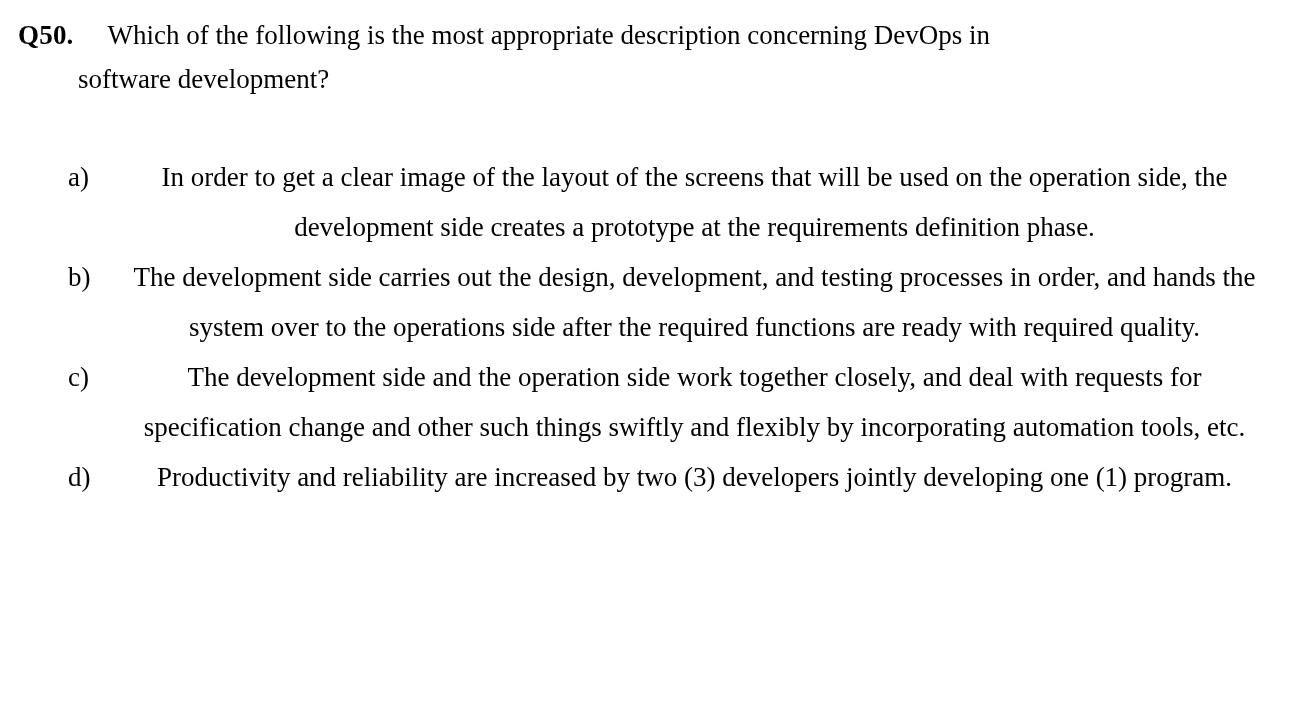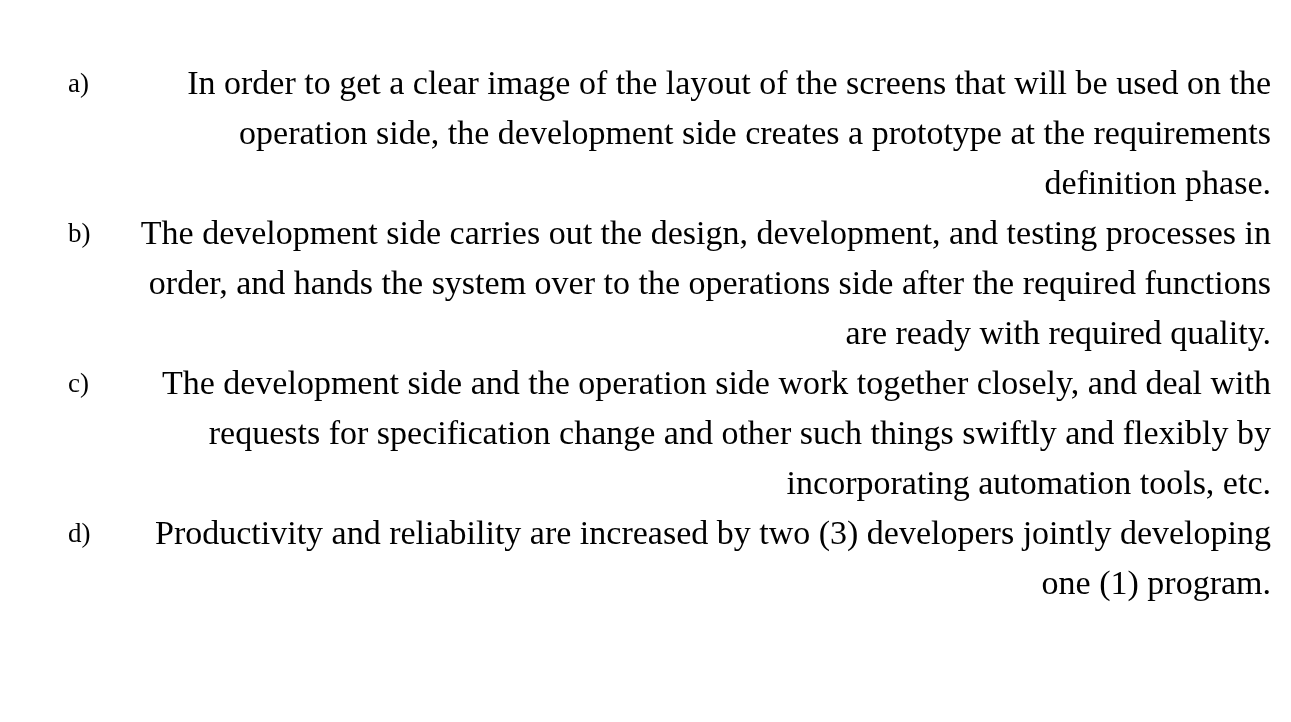--- a/index.html
+++ b/index.html
@@ -57,31 +57,37 @@
     margin-bottom: 0px;
   }
   .option-marker {
     flex: 0 0 auto;
     width: 50px;
     font-size: 27px;
     line-height: 50px;
   }
   .option-text {
     flex: 1 1 auto;
-    font-size: 34px;
+    font-size: 27px;
     line-height: 50px;
     max-width: 1155px;
-    text-align: right;
+    text-align: center;
   }
 </style>
 </head>
 <body>
 
 <div class="page">
 
+  <div class="question-block">
+    <div class="question-line">
+      <span class="q-number">Q50.</span><span class="q-gap"></span><span class="q-text">Which of the following is the most appropriate description concerning DevOps in</span>
+    </div>
+    <div class="q-cont">software development?</div>
+  </div>
 
   <div class="options">
 
     <div class="option">
       <div class="option-marker">a)</div>
       <div class="option-text">In order to get a clear image of the layout of the screens that will be used on the operation side, the development side creates a prototype at the requirements definition phase.</div>
     </div>
 
     <div class="option">
       <div class="option-marker">b)</div>

